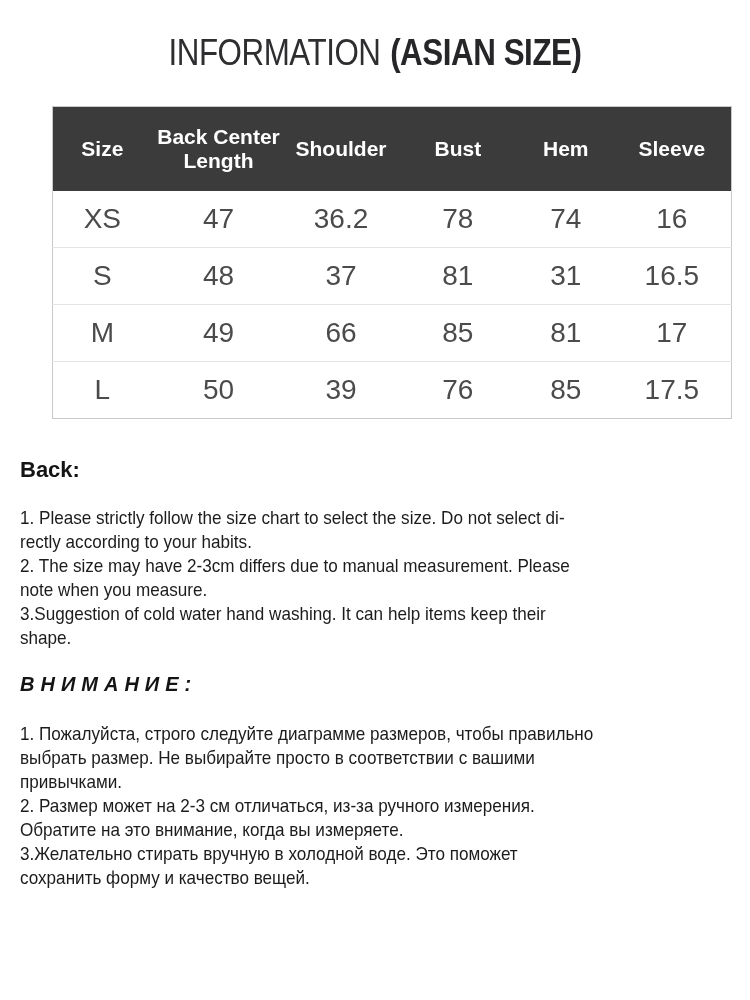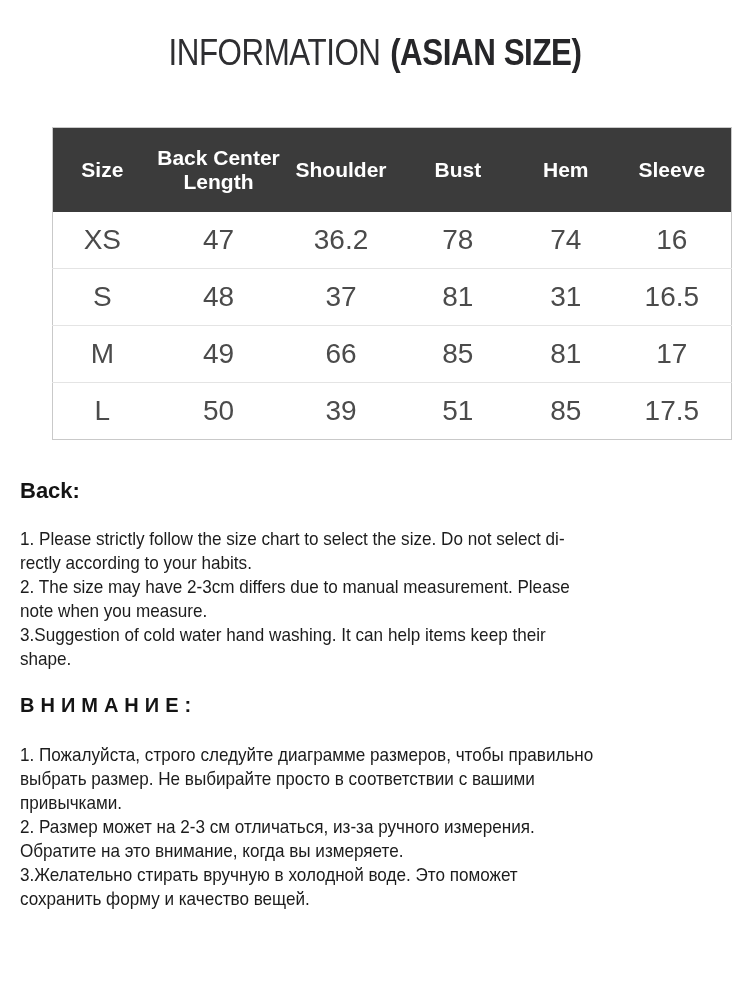--- a/index.html
+++ b/index.html
@@ -22,21 +22,21 @@
     color: #2e2e31;
     letter-spacing: -0.5px;
     line-height: 1.1;
     transform: scaleX(0.87);
     transform-origin: 375px 0;
     white-space: nowrap;
   }
   .page-title .t-reg { margin-right: 11px; font-weight: 400; }
   .page-title .t-bold { font-weight: 700; color: #262629; }
 
-  .table-wrap { margin: 54px 18px 0 19px; padding-left: 33px; }
+  .table-wrap { margin: 33px 18px 0 19px; padding-left: 33px; }
   table.size-table {
     width: 100%;
     border-collapse: collapse;
     table-layout: fixed;
     border: 1px solid var(--table-border, #c9c9c9);
   }
   .size-table thead th {
     background: var(--header-bg, #3b3b3b);
     color: var(--header-fg, #ffffff);
     height: 84px;
@@ -78,20 +78,21 @@
     line-height: 24px;
     color: #1c1c1c;
     white-space: pre-line;
   }
   .attention-heading {
     margin: 23px 0 0;
     font-size: 20px;
     font-weight: 700;
     color: #141414;
     letter-spacing: 6px;
+    font-style: italic;
   }
   .attention-list { margin-top: 26px; }
 </style>
 </head>
 <body>
 
 <div class="page">
 
   <h1 class="page-title"><span class="t-reg">INFORMATION</span><span class="t-bold">(ASIAN SIZE)</span></h1>
 
@@ -138,21 +139,21 @@
             <td>49</td>
             <td>66</td>
             <td>85</td>
             <td>81</td>
             <td>17</td>
           </tr>
           <tr>
             <td>L</td>
             <td>50</td>
             <td>39</td>
-            <td>51</td>
+            <td>76</td>
             <td>85</td>
             <td>17.5</td>
           </tr>
         </tbody>
     </table>
   </div>
 
   <section class="note-section">
     <h2 class="note-heading">Back:</h2>
     <div class="scale-list note-list">

